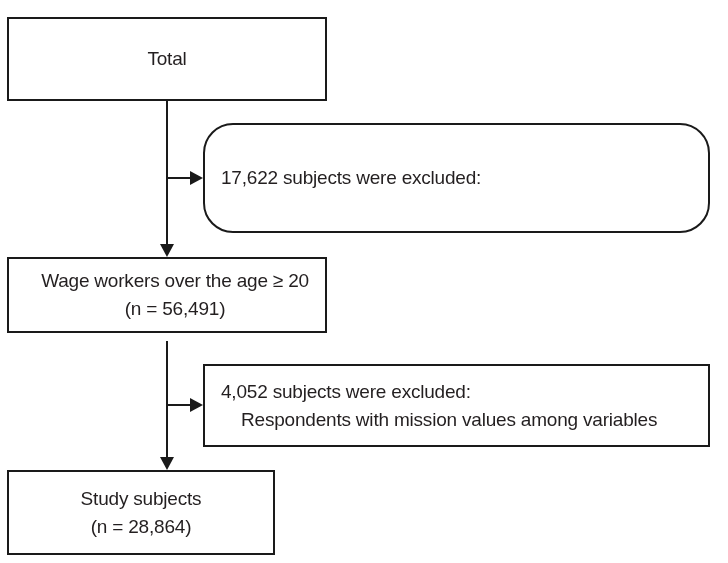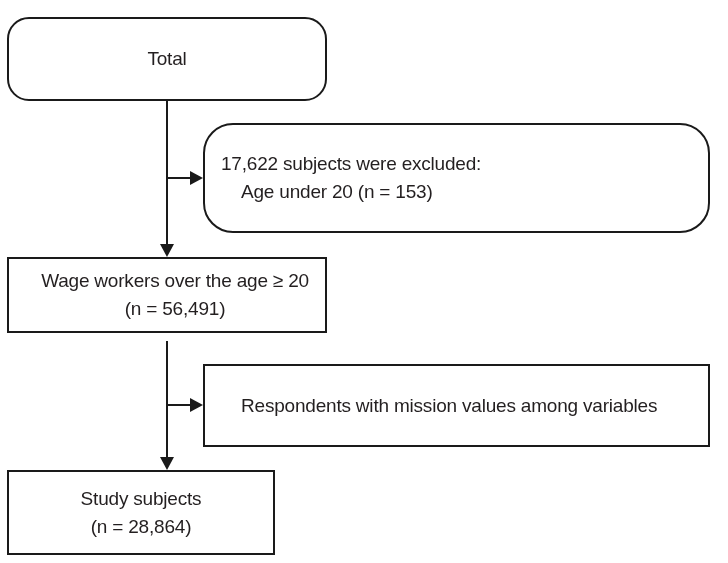--- a/index.html
+++ b/index.html
@@ -57,21 +57,21 @@
   }
   .arrowhead-right {
     position: absolute;
     width: 0;
     height: 0;
     border-top: 7px solid transparent;
     border-bottom: 7px solid transparent;
     border-left: 13px solid #1a1a1a;
   }
   
-  #box-total   { left: 7px;   top: 17px;  width: 320px; height: 84px; border-radius: 22px;  }
+  #box-total   { left: 7px;   top: 17px;  width: 320px; height: 84px;  }
   #box-excl1   { left: 203px; top: 123px; width: 507px; height: 110px; border-radius: 30px; }
   #box-wage    { left: 7px;   top: 257px; width: 320px; height: 76px; padding-left: 16px;  }
   #box-excl2   { left: 203px; top: 364px; width: 507px; height: 83px;  }
   #box-study   { left: 7px;   top: 470px; width: 268px; height: 85px;  }
   
   #v-line-1    { left: 166px; top: 101px; width: 2px;  height: 144px; }
   #arrow-down-1{ left: 160px; top: 244px; }
   #h-line-1    { left: 166px; top: 177px; width: 26px; height: 2px;   }
   #arrow-right-1{ left: 190px; top: 171px; }
   #v-line-2    { left: 166px; top: 341px; width: 2px;  height: 117px; }
@@ -89,35 +89,35 @@
   </div>
 
   <div class="line" id="v-line-1"></div>
   <div class="arrowhead-down" id="arrow-down-1"></div>
 
   <div class="line" id="h-line-1"></div>
   <div class="arrowhead-right" id="arrow-right-1"></div>
 
   <div class="box leftalign" id="box-excl1">
     <div>17,622 subjects were excluded:</div>
-    <div class="indent">Age under 20 (n = 153)</div>
   </div>
 
   <div class="box center" id="box-wage">
     <div>Wage workers over the age ≥ 20</div>
     <div>(n = 56,491)</div>
   </div>
 
   <div class="line" id="v-line-2"></div>
   <div class="arrowhead-down" id="arrow-down-2"></div>
 
   <div class="line" id="h-line-2"></div>
   <div class="arrowhead-right" id="arrow-right-2"></div>
 
   <div class="box leftalign" id="box-excl2">
+    <div>4,052 subjects were excluded:</div>
     <div class="indent">Respondents with mission values among variables</div>
   </div>
 
   <div class="box center" id="box-study">
     <div>Study subjects</div>
     <div>(n = 28,864)</div>
   </div>
 
 </div>
 

